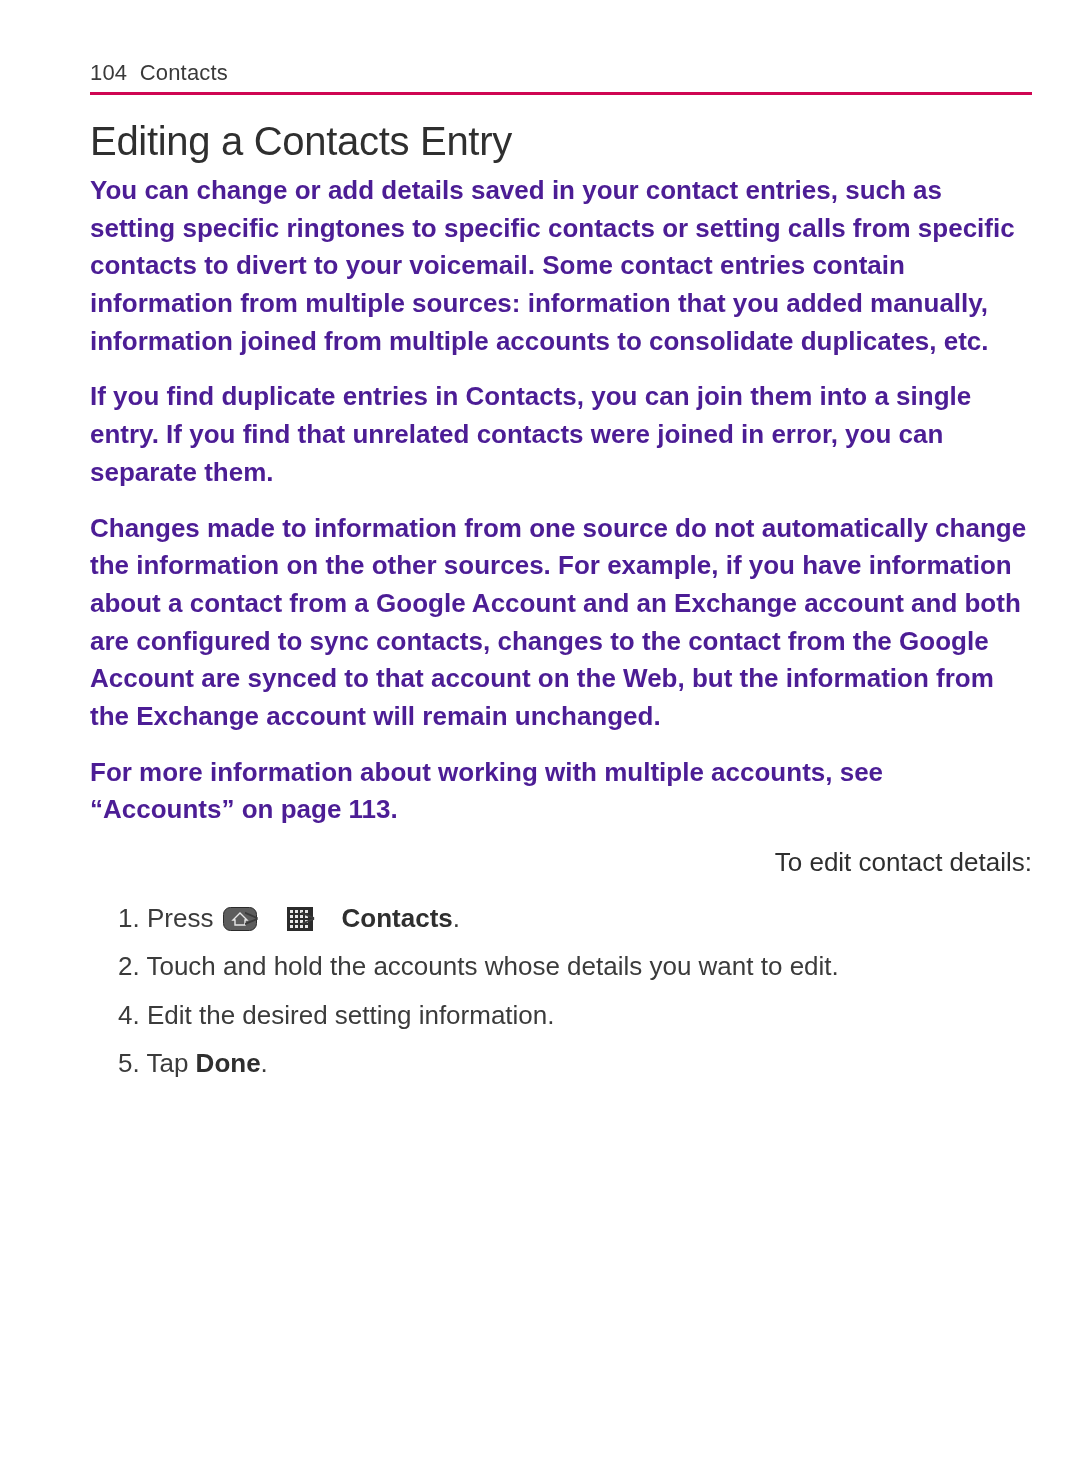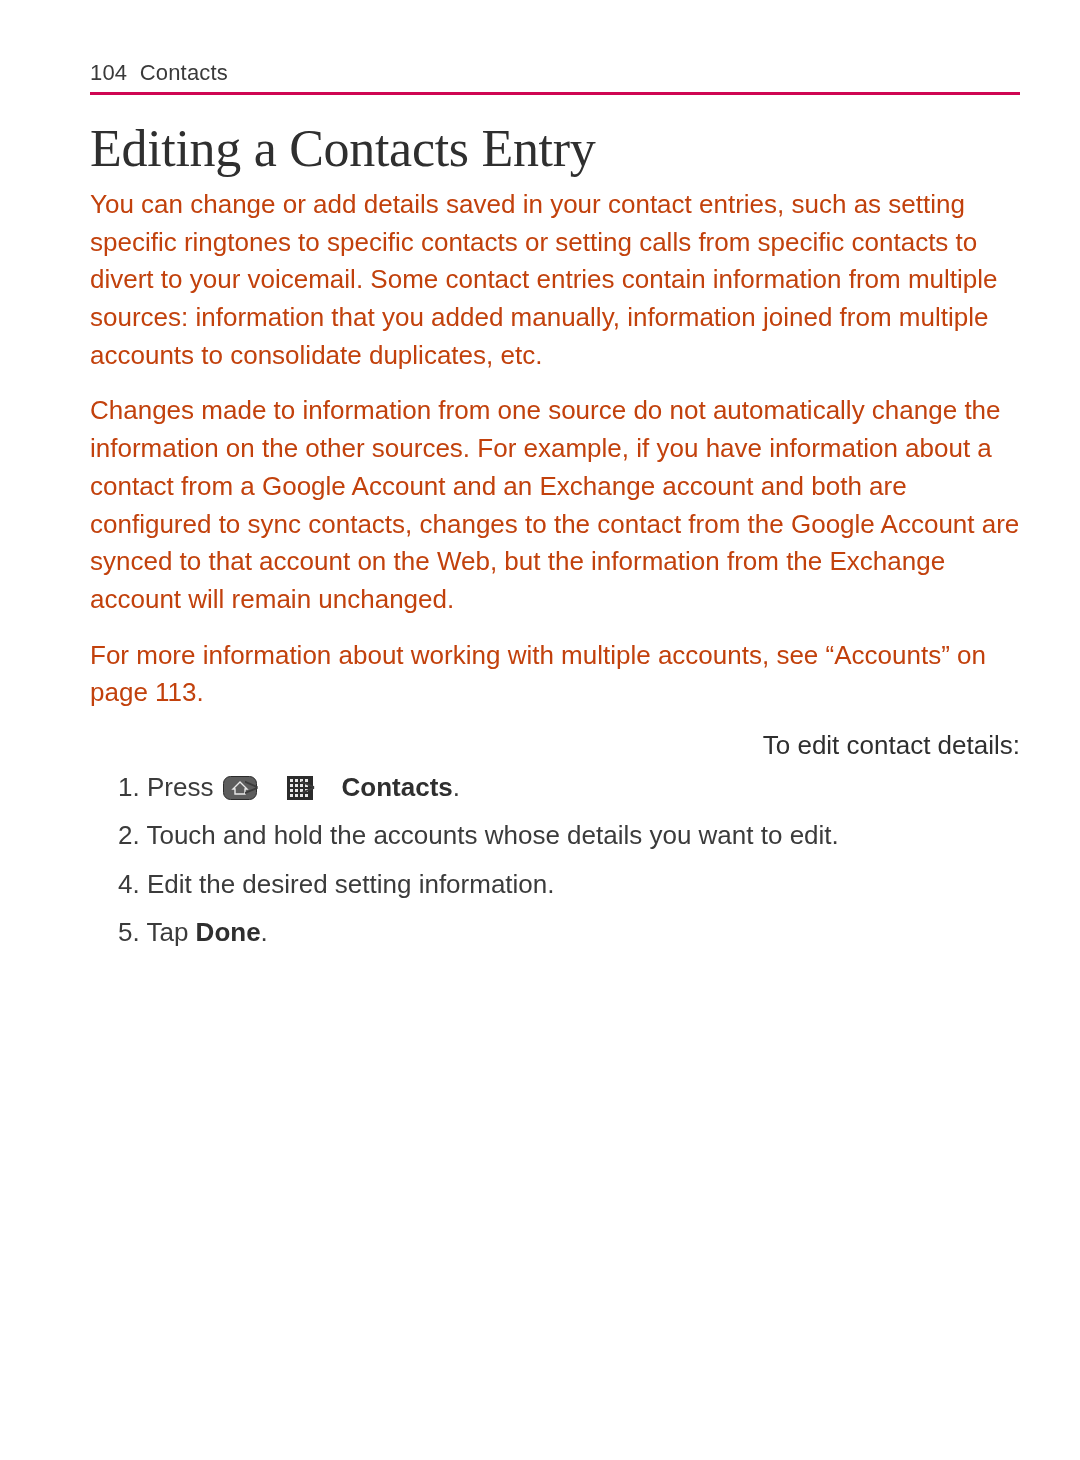--- a/index.html
+++ b/index.html
@@ -6,60 +6,59 @@
     margin: 0;
     padding: 0;
     width: 1080px;
     height: 1460px;
     background: #ffffff;
     font-family: "Helvetica Neue", Helvetica, Arial, sans-serif;
     color: #3a3a3a;
   }
   .page {
     box-sizing: border-box;
-    padding: 60px 60px 60px 90px;
+    padding: 60px 48px 60px 90px;
     width: 1080px;
   }
   .running-head {
     font-size: 22px;
     letter-spacing: 0.2px;
     color: #3a3a3a;
     padding-bottom: 6px;
     border-bottom: 3px solid #cf0652;
     margin-bottom: 24px;
   }
   .running-head .pnum {
     margin-right: 6px;
   }
   h1.title {
-    font-size: 52px;
+    font-size: 40px;
     font-weight: 400;
     margin: 18px 0 8px 0;
     color: #2f2f2f;
     letter-spacing: -0.3px;
-    font-family: Liberation Serif, serif;
   }
   p.body {
     font-size: 26px;
     line-height: 1.45;
     margin: 6px 0 18px 0;
-    font-weight: 400;
-    color: #c2410c;
+    font-weight: 700;
+    color: #4c1d95;
   }
   .subhead {
     font-size: 26px;
     font-weight: 400;
     margin: 10px 0 8px 0;
     color: #2f2f2f;
     text-align: right;
   }
   ol.steps {
     list-style: none;
     padding: 0 0 0 28px;
-    margin: 8px 0 0 0;
+    margin: 22px 0 0 0;
     font-size: 26px;
     font-weight: 300;
     color: #3b3b3b;
   }
   ol.steps li {
     margin: 4px 0 12px 0;
     line-height: 1.4;
     text-indent: -28px;
     padding-left: 28px;
   }
@@ -90,20 +89,21 @@
 <div class="page">
 
   <div class="running-head">
     <span class="pnum">104</span>
     <span>Contacts</span>
   </div>
 
   <h1 class="title">Editing a Contacts Entry</h1>
 
   <p class="body">You can change or add details saved in your contact entries, such as setting specific ringtones to specific contacts or setting calls from specific contacts to divert to your voicemail. Some contact entries contain information from multiple sources: information that you added manually, information joined from multiple accounts to consolidate duplicates, etc.</p>
+  <p class="body">If you find duplicate entries in Contacts, you can join them into a single entry. If you find that unrelated contacts were joined in error, you can separate them.</p>
   <p class="body">Changes made to information from one source do not automatically change the information on the other sources. For example, if you have information about a contact from a Google Account and an Exchange account and both are configured to sync contacts, changes to the contact from the Google Account are synced to that account on the Web, but the information from the Exchange account will remain unchanged.</p>
   <p class="body">For more information about working with multiple accounts, see “Accounts” on page 113.</p>
 
   <div class="subhead">To edit contact details:</div>
 
   <ol class="steps">
     <li>
       <span class="num">1.</span>
       <span>Press</span>
       <span class="icon home-icon">

